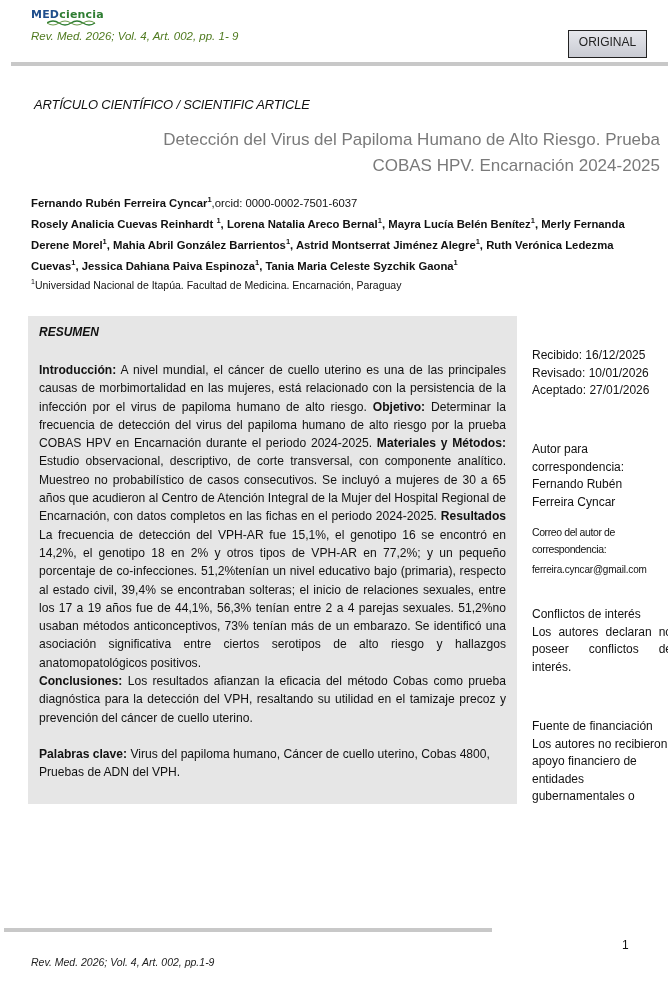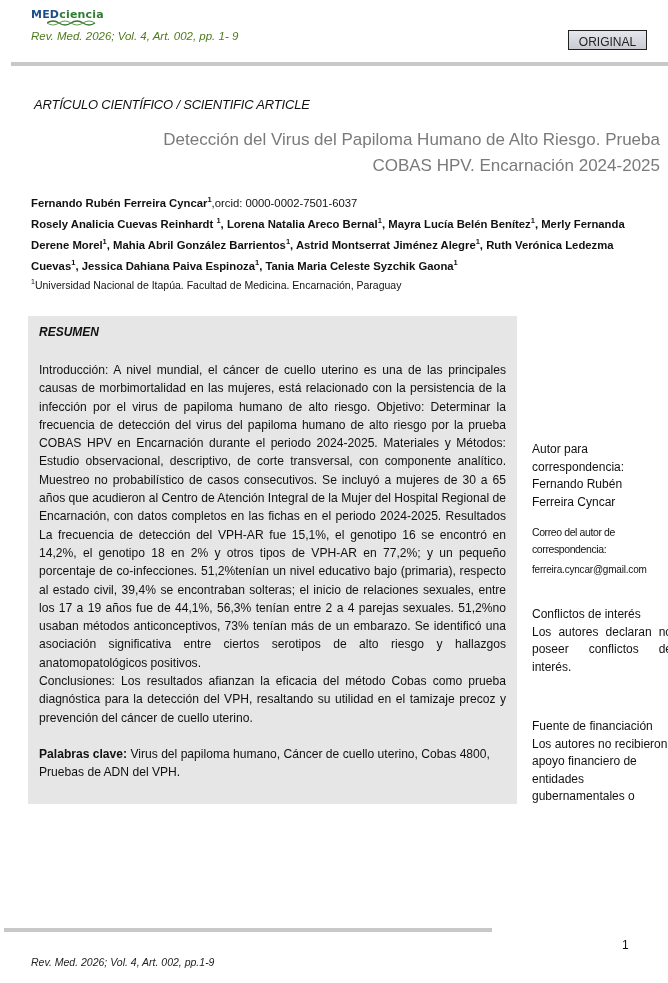--- a/index.html
+++ b/index.html
@@ -14,21 +14,21 @@
     .logo { position: absolute; left: 31px; top: 9px; width: 100px; height: 18px; }
     .logo-text { font-family: "DejaVu Sans", sans-serif; font-weight: bold; font-size: 11px; letter-spacing: 0.2px; line-height: 12px; }
     .logo-med { color: #1f4e8c; }
     .logo-ciencia { color: #2e7d32; }
     .logo-wave { position: absolute; left: 16px; top: 10px; }
     .journal-ref-top {
       position: absolute; left: 31px; top: 30px;
       font-style: italic; font-size: 11.5px; color: #4f7a1f;
     }
     .original-badge {
-      position: absolute; left: 568px; top: 30px; width: 79px; height: 20px;
+      position: absolute; left: 568px; top: 30px; width: 79px; height: 28px;
       border: 1px solid #222; background: linear-gradient(#e6e7ec, #c9cbd3);
       font-size: 12px; color: #222; text-align: center; line-height: 22px;
     }
     .header-rule {
       position: absolute; left: 11px; top: 62px; width: 657px; height: 4px;
       background: #c8c8c8;
     }
 
     .article-type {
       position: absolute; left: 34px; top: 97px; font-size: 13px; color: #111;
@@ -55,21 +55,21 @@
     .abstract-box {
       position: absolute; left: 28px; top: 316px; width: 489px; height: 488px;
       background: #e6e6e6; padding: 8px 11px 0 11px;
     }
     .resumen-heading {
       font-weight: bold; font-style: italic; font-size: 12px; color: #111; height: 37px; line-height: 16px;
     }
     .abstract-text {
       font-size: 12.1px; line-height: 18.3px; color: #111; text-align: justify;
     }
-    .abstract-text b { font-weight: normal; }
+    .abstract-text b { font-weight: bold; }
     .keywords { margin-top: 18px; font-size: 12.1px; line-height: 18.3px; color: #111; }
     .keywords b { font-weight: bold; }
 
     
     .side { position: absolute; left: 532px; font-size: 12px; line-height: 17.5px; color: #111; }
     .dates { top: 347px; }
     .corr-author { top: 441px; width: 110px; }
     .corr-email-label { top: 524px; font-size: 10.5px; line-height: 17px; letter-spacing: -0.4px; width: 130px; }
     .corr-email { top: 561px; font-size: 10px; letter-spacing: -0.2px; }
     .conflicts { top: 606px; width: 140px; }
@@ -130,20 +130,25 @@
     <div class="resumen-heading">RESUMEN</div>
     <div class="abstract-text">
       <b>Introducción:</b><span> A nivel mundial, el cáncer de cuello uterino es una de las principales causas de morbimortalidad en las mujeres, está relacionado con la persistencia de la infección por el virus de papiloma humano de alto riesgo. </span><b>Objetivo:</b><span> Determinar la frecuencia de detección del virus del papiloma humano de alto riesgo por la prueba COBAS HPV en Encarnación durante el periodo 2024-2025. </span><b>Materiales y Métodos:</b><span> Estudio observacional, descriptivo, de corte transversal, con componente analítico. Muestreo no probabilístico de casos consecutivos. Se incluyó a mujeres de 30 a 65 años que acudieron al Centro de Atención Integral de la Mujer del Hospital Regional de Encarnación, con datos completos en las fichas en el periodo 2024-2025. </span><b>Resultados</b><span> La frecuencia de detección del VPH-AR fue 15,1%, el genotipo 16 se encontró en 14,2%, el genotipo 18 en 2% y otros tipos de VPH-AR en 77,2%; y un pequeño porcentaje de co-infecciones. 51,2%tenían un nivel educativo bajo (primaria), respecto al estado civil, 39,4% se encontraban solteras; el inicio de relaciones sexuales, entre los 17 a 19 años fue de 44,1%, 56,3% tenían entre 2 a 4 parejas sexuales. 51,2%no usaban métodos anticonceptivos, 73% tenían más de un embarazo. Se identificó una asociación significativa entre ciertos serotipos de alto riesgo y hallazgos anatomopatológicos positivos.</span><br>
       <b>Conclusiones:</b><span> Los resultados afianzan la eficacia del método Cobas como prueba diagnóstica para la detección del VPH, resaltando su utilidad en el tamizaje precoz y prevención del cáncer de cuello uterino.</span>
     </div>
     <div class="keywords">
       <b>Palabras clave:</b><span> Virus del papiloma humano, Cáncer de cuello uterino, Cobas 4800, Pruebas de ADN del VPH.</span>
     </div>
   </div>
 
+  <div class="side dates">
+    <div>Recibido: 16/12/2025</div>
+    <div>Revisado: 10/01/2026</div>
+    <div>Aceptado: 27/01/2026</div>
+  </div>
   <div class="side corr-author">
     <div>Autor para correspondencia:</div>
     <div>Fernando Rubén Ferreira Cyncar</div>
   </div>
   <div class="side corr-email-label">Correo del autor de correspondencia:</div>
   <div class="side corr-email">ferreira.cyncar@gmail.com</div>
   <div class="side conflicts">
     <div>Conflictos de interés</div>
     <div class="body">Los autores declaran no poseer conflictos de interés.</div>
   </div>

